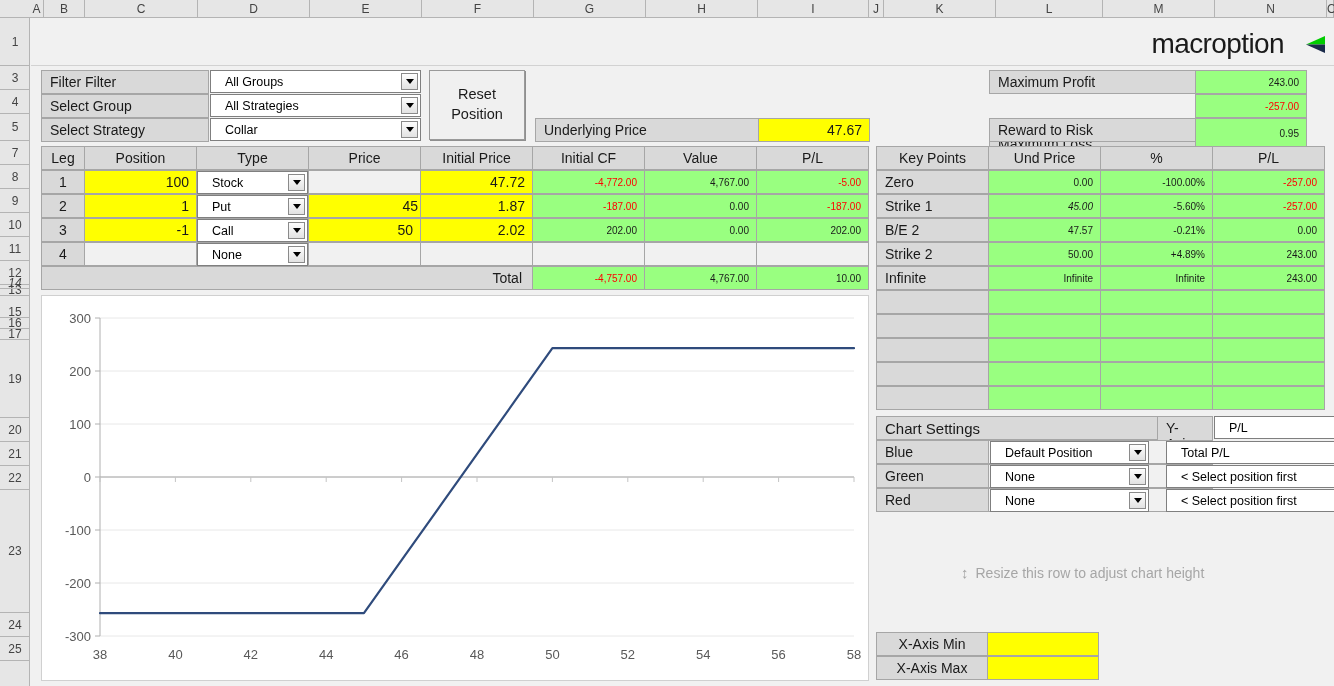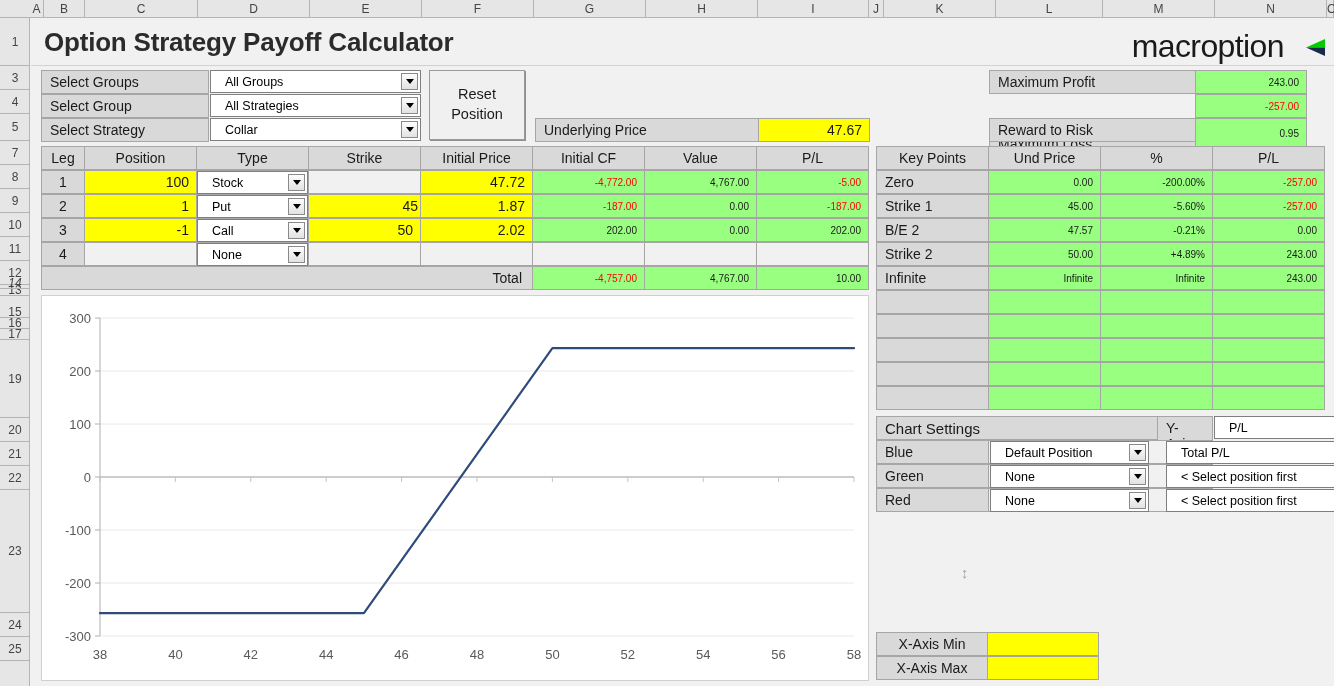--- a/index.html
+++ b/index.html
@@ -46,21 +46,21 @@
   
   .title-band {
     position: absolute; left: 0; top: 0; width: 1303px; height: 47px;
     background: #f1f1f1; border-bottom: 1px solid #d2d2d2;
   }
   .app-title {
     position: absolute; left: 13px; top: 8px;
     font-size: 26px; font-weight: bold; color: #2b2b2b; letter-spacing: -0.2px;
   }
   .brand { position: absolute; right: 8px; top: 9px; display: flex; align-items: center; gap: 8px; }
-  .brand-text { font-size: 32px; color: #1a1a1a; letter-spacing: -0.6px; }
+  .brand-text { font-size: 28px; color: #1a1a1a; letter-spacing: -0.6px; }
   .brand-mark { width: 34px; height: 24px; }
 
   
   .lbl {
     background: #d9d9d9; border: 1px solid #a6a6a6;
     font-size: 14px; color: #1a1a1a;
     display: flex; align-items: center; padding: 0 8px;
   }
   .lbl.center { justify-content: center; }
   .hdr {
@@ -173,33 +173,32 @@
       <div class="row-head" style="top: 424px; height: 24px; line-height: 24px;">21</div>
       <div class="row-head" style="top: 448px; height: 24px; line-height: 24px;">22</div>
       <div class="row-head" style="top: 472px; height: 123px; line-height: 123px;">23</div>
       <div class="row-head" style="top: 595px; height: 24px; line-height: 24px;">24</div>
       <div class="row-head" style="top: 619px; height: 24px; line-height: 24px;">25</div>
     </div>
 
   <div class="sheet">
 
     <div class="title-band">
-      <div class="app-title">Option Strategy Payoff Calculator</div>
       <div class="brand">
         <div class="brand-text">macroption</div>
         <svg class="brand-mark" viewBox="0 0 34 24">
           <polygon points="33,4 14,12.5 33,12.5" fill="#00cc00"></polygon>
           <polygon points="14,12.5 33,12.5 33,21" fill="#1a2a4a"></polygon>
         </svg>
       </div>
     </div>
 
     <div style="position:absolute;left:10px;top:51px;">
       <div class="lbl" style="position:absolute;left:0;top:0;width:168px;height:24px;">
-        <span>Select Groups</span>
+        <span>Filter Filter</span>
       </div>
       <div class="lbl" style="position:absolute;left:0;top:24px;width:168px;height:24px;">
         <span>Select Group</span>
       </div>
       <div class="lbl" style="position:absolute;left:0;top:48px;width:168px;height:24px;">
         <span>Select Strategy</span>
       </div>
 
       <div class="combo" style="position:absolute;left:169px;top:0;width:211px;height:23px;">
         <span class="combo-text">All Groups</span>
@@ -253,21 +252,21 @@
         </div>
         <div class="green" style="position: absolute; left: 206px; top: 48px; width: 112px; height: 30px; padding-left: 24px;">
           <span>0.95</span>
         </div>
       </div>
 
     <div id="legsTable" style="position:absolute;left:10px;top:127px;">
         <div class="hdr" style="position: absolute; left: 0px; top: 0px; width: 44px; height: 24px;">Leg</div>
         <div class="hdr" style="position: absolute; left: 43px; top: 0px; width: 113px; height: 24px;">Position</div>
         <div class="hdr" style="position: absolute; left: 155px; top: 0px; width: 113px; height: 24px;">Type</div>
-        <div class="hdr" style="position: absolute; left: 267px; top: 0px; width: 113px; height: 24px;">Strike</div>
+        <div class="hdr" style="position: absolute; left: 267px; top: 0px; width: 113px; height: 24px;">Price</div>
         <div class="hdr" style="position: absolute; left: 379px; top: 0px; width: 113px; height: 24px;">Initial Price</div>
         <div class="hdr" style="position: absolute; left: 491px; top: 0px; width: 113px; height: 24px;">Initial CF</div>
         <div class="hdr" style="position: absolute; left: 603px; top: 0px; width: 113px; height: 24px;">Value</div>
         <div class="hdr" style="position: absolute; left: 715px; top: 0px; width: 113px; height: 24px;">P/L</div>
         <div class="hdr" style="position: absolute; left: 0px; top: 24px; width: 44px; height: 24px;">1</div>
         <div class="yellow" style="position: absolute; left: 43px; top: 24px; width: 113px; height: 24px;">
           <span>100</span>
         </div>
         <div class="blank-cell" style="position: absolute; left: 155px; top: 24px; width: 113px; height: 24px;"></div>
         <div class="combo" style="position: absolute; left: 156px; top: 25px; width: 111px; height: 23px;">
@@ -374,29 +373,29 @@
         <div class="hdr" style="position: absolute; left: 112px; top: 0px; width: 113px; height: 24px;">Und Price</div>
         <div class="hdr" style="position: absolute; left: 224px; top: 0px; width: 113px; height: 24px;">%</div>
         <div class="hdr" style="position: absolute; left: 336px; top: 0px; width: 113px; height: 24px;">P/L</div>
         <div class="lbl" style="position: absolute; left: 0px; top: 24px; width: 113px; height: 24px;">
           <span>Zero</span>
         </div>
         <div class="green" style="position: absolute; left: 112px; top: 24px; width: 113px; height: 24px;">
           <span>0.00</span>
         </div>
         <div class="green" style="position: absolute; left: 224px; top: 24px; width: 113px; height: 24px;">
-          <span>-200.00%</span>
+          <span>-100.00%</span>
         </div>
         <div class="green" style="position: absolute; left: 336px; top: 24px; width: 113px; height: 24px;">
           <span class="neg">-257.00</span>
         </div>
         <div class="lbl" style="position: absolute; left: 0px; top: 48px; width: 113px; height: 24px;">
           <span>Strike 1</span>
         </div>
-        <div class="green" style="position: absolute; left: 112px; top: 48px; width: 113px; height: 24px;">
+        <div class="green" style="position: absolute; left: 112px; top: 48px; width: 113px; height: 24px; font-style: italic;">
           <span>45.00</span>
         </div>
         <div class="green" style="position: absolute; left: 224px; top: 48px; width: 113px; height: 24px;">
           <span>-5.60%</span>
         </div>
         <div class="green" style="position: absolute; left: 336px; top: 48px; width: 113px; height: 24px;">
           <span class="neg">-257.00</span>
         </div>
         <div class="lbl" style="position: absolute; left: 0px; top: 72px; width: 113px; height: 24px;">
           <span>B/E 2</span>
@@ -562,20 +561,21 @@
             <i class="arrow"></i>
           </span>
         </div>
         <div class="combo" style="position: absolute; left: 290px; top: 73px; width: 199px; height: 23px;">
           <span class="combo-text">&lt; Select position first</span>
         </div>
       </div>
 
     <div class="chart-note" style="left:930px;top:545px;">
       <span class="resize-glyph">↕</span>
+      <span>Resize this row to adjust chart height</span>
     </div>
 
     <div style="position:absolute;left:845px;top:613px;">
       <div class="lbl center" style="position:absolute;left:0;top:0;width:112px;height:24px;">
         <span>X-Axis Min</span>
       </div>
       <div class="yellow" style="position:absolute;left:111px;top:0;width:112px;height:24px;">
         <span></span>
       </div>
       <div class="lbl center" style="position:absolute;left:0;top:24px;width:112px;height:24px;">

